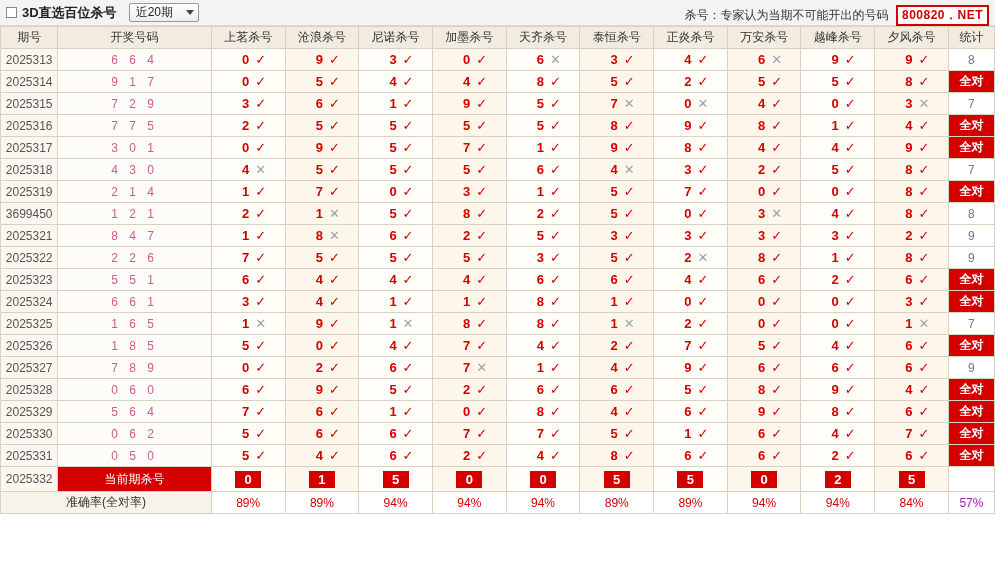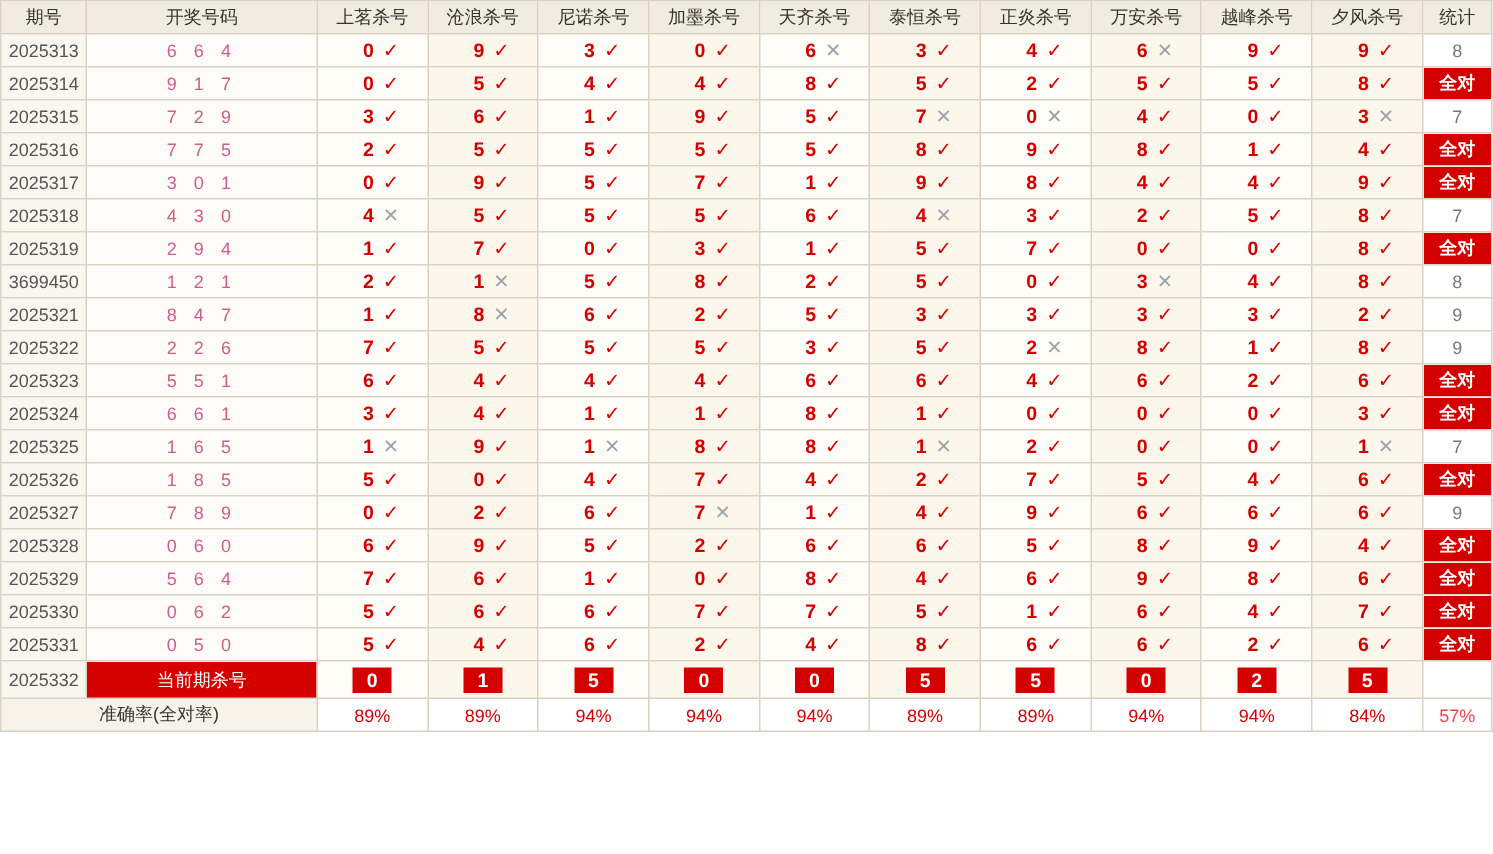--- a/index.html
+++ b/index.html
@@ -165,29 +165,41 @@
     font-size:12px;
   }
   td.foot-val{
     background:#ffffff;
     color:#d40000;
     font-weight:bold;
     font-size:12.5px;
   }
   td.foot-val.blue{color:#1a53c0;}
   td.foot-stat{
-    background:#ffffff;color:#ef4444;font-weight:bold;font-size:12.5px;
+    background:#ffffff;color:#a21caf;font-weight:bold;font-size:12.5px;
   }
   td.foot-stat.blue{color:#1a53c0;}
 </style>
 </head>
 <body>
 
 <div id="app">
 
+  <div class="topbar">
+    <span class="chk"></span>
+    <span class="title">3D直选百位杀号</span>
+    <div class="period-select">
+      <span class="cv">近20期</span>
+      <span class="caret"></span>
+    </div>
+    <div class="note">
+      <span>杀号：专家认为当期不可能开出的号码</span>
+      <span class="badge">800820．NET</span>
+    </div>
+  </div>
 
   <table class="grid">
     <colgroup>
       <col class="col-period">
         <col class="col-open">
       <col class="col-kill">
         <col class="col-kill">
         <col class="col-kill">
         <col class="col-kill">
         <col class="col-kill">
@@ -601,21 +613,21 @@
           <td class="kill alt">
             <div class="killwrap">
               <span class="num">8</span>
               <span class="mark ok">✓</span>
             </div>
           </td>
           <td class="stat">7</td>
         </tr>
         <tr>
           <td class="period">2025319</td>
-          <td class="open">2 9 4</td>
+          <td class="open">2 1 4</td>
           <td class="kill">
             <div class="killwrap">
               <span class="num">1</span>
               <span class="mark ok">✓</span>
             </div>
           </td>
           <td class="kill alt">
             <div class="killwrap">
               <span class="num">7</span>
               <span class="mark ok">✓</span>

